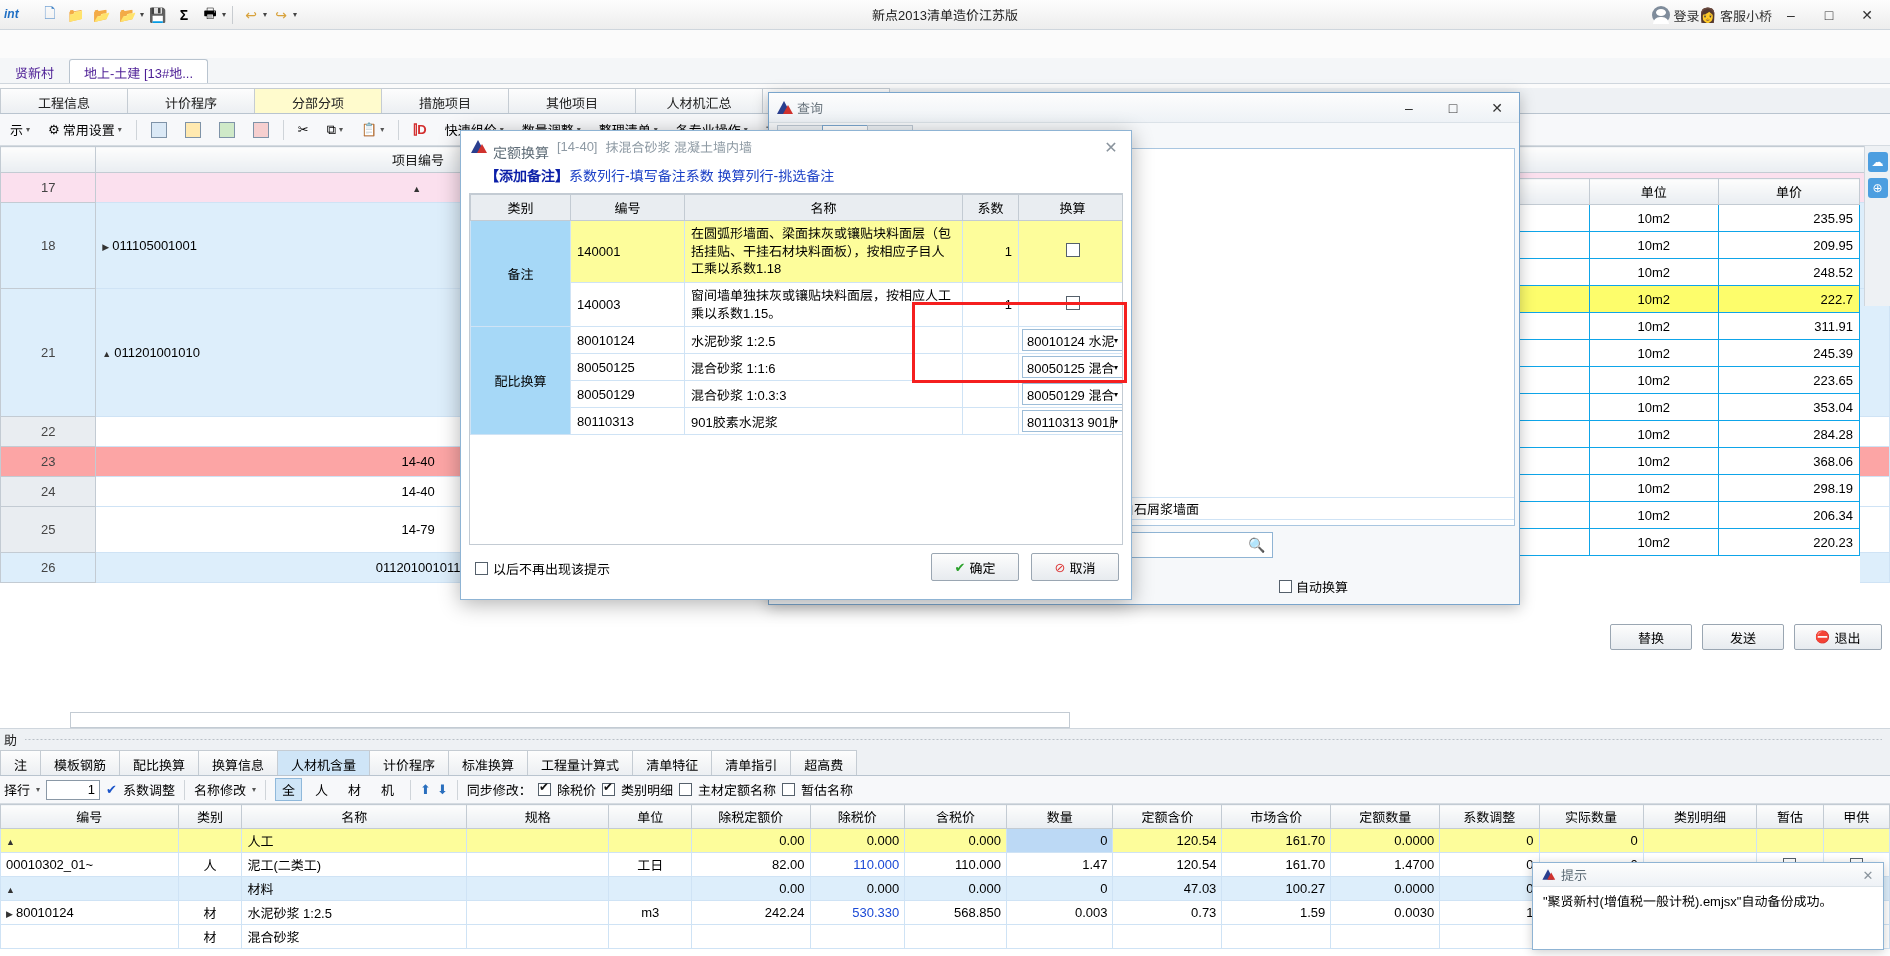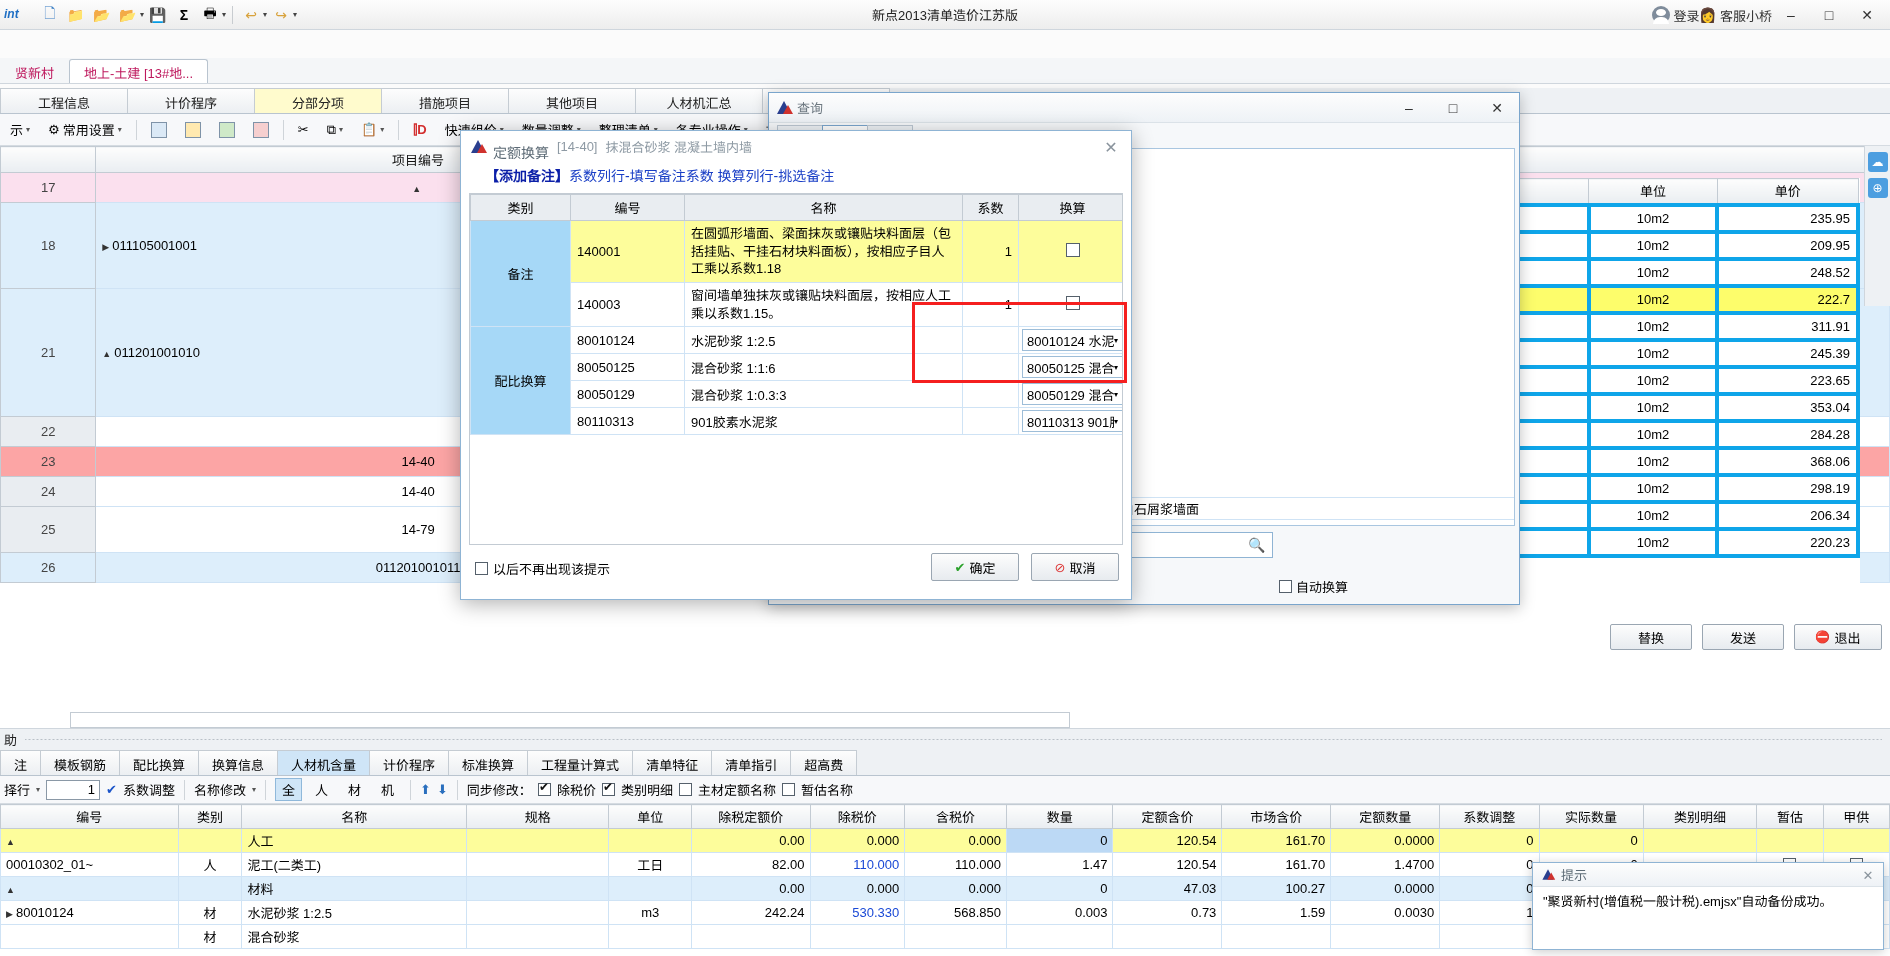--- a/index.html
+++ b/index.html
@@ -76,21 +76,21 @@
 
   
   .projtabs {
     position: absolute; top: 58px; left: 0; width: 1890px; height: 26px;
     background: #f4f6f8; border-bottom: 1px solid #cfd6dd;
     display: flex; align-items: flex-end;
   }
   .ptab {
     height: 24px; padding: 3px 14px 0; font-size: 13px;
     border: 1px solid transparent; border-bottom: none;
-    background: transparent; color: #be185d;
+    background: transparent; color: #4c1d95;
   }
   .ptab.active {
     background: #fff; border-color: #b9c4cf; border-radius: 3px 3px 0 0;
   }
 
   
   .sectabs {
     position: absolute; top: 88px; left: 0; width: 1890px; height: 26px;
     background: #eef1f4; border-bottom: 1px solid #b9c4cf;
     display: flex; align-items: flex-end; padding-left: 0px;
@@ -134,21 +134,21 @@
   .r-blue td { background: #ddeefb; }
   .r-sel td { background: #fca5a5; }
   .cell-c { text-align: center; }
   .cell-r { text-align: right; }
   .tri { font-size: 9px; color: #333; margin-right: 3px; }
   .desc { font-size: 12px; line-height: 1.25; }
 
   
   .rightgrid { border-collapse: collapse; width: 100%; table-layout: fixed; font-size: 13px; }
   .rightgrid th { background: linear-gradient(#fdfdfd, #e9edf1); border: 1px solid #c3cbd3; font-weight: normal; height: 26px; }
-  .rightgrid td { border: 4px solid #0ea5e9; padding: 2px 6px; height: 27px; }
+  .rightgrid td { border: 1px solid #0ea5e9; padding: 2px 6px; height: 27px; }
   .rg-sel td { background: #fdfd6b; }
 
   
   .statusline {
     position: absolute; top: 728px; left: 0; width: 1890px; height: 22px;
     background: #eef1f4; border-top: 1px solid #cfd6dd; font-size: 13px;
     display: flex; align-items: center; padding-left: 4px; color: #222;
   }
   .dots { flex: 1; height: 1px; margin: 0 8px;
     background-image: radial-gradient(circle, #b9c0c7 1px, transparent 1px);

